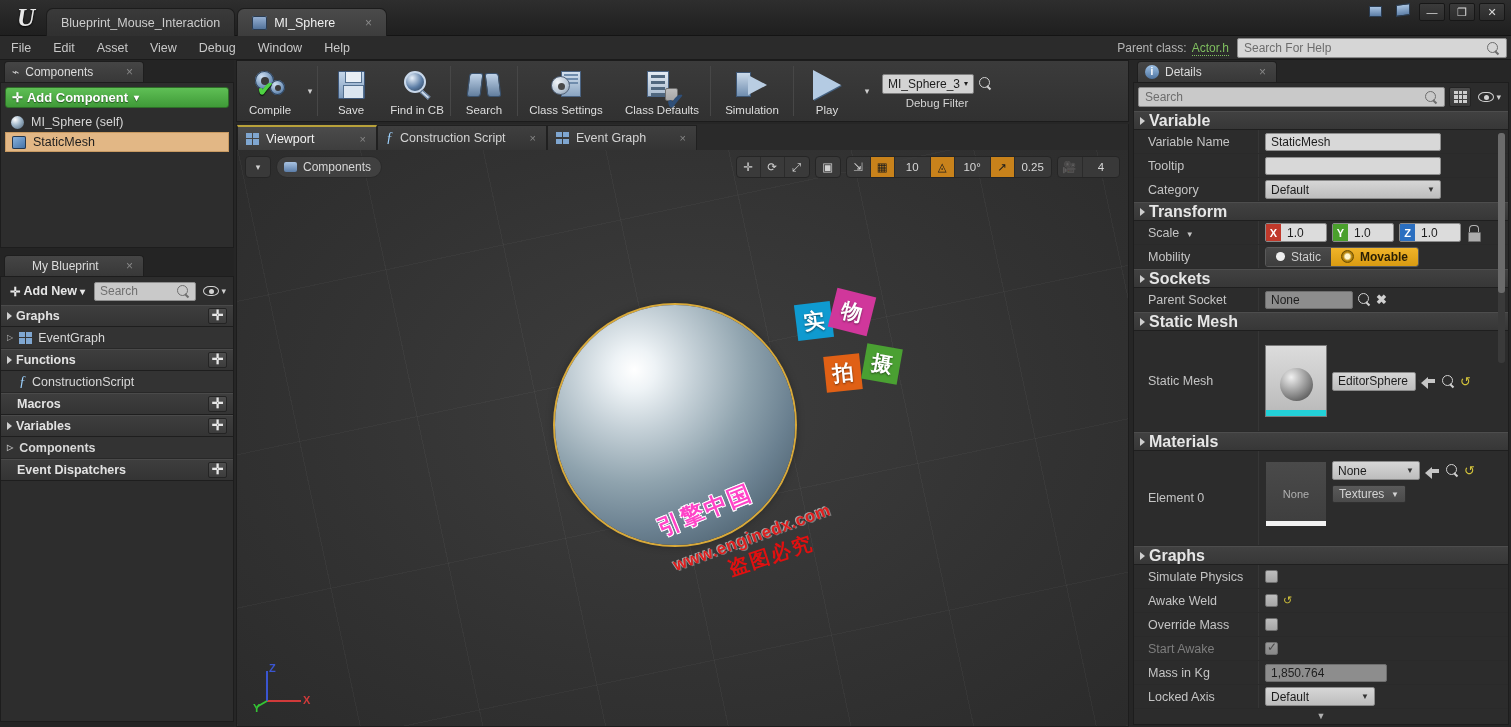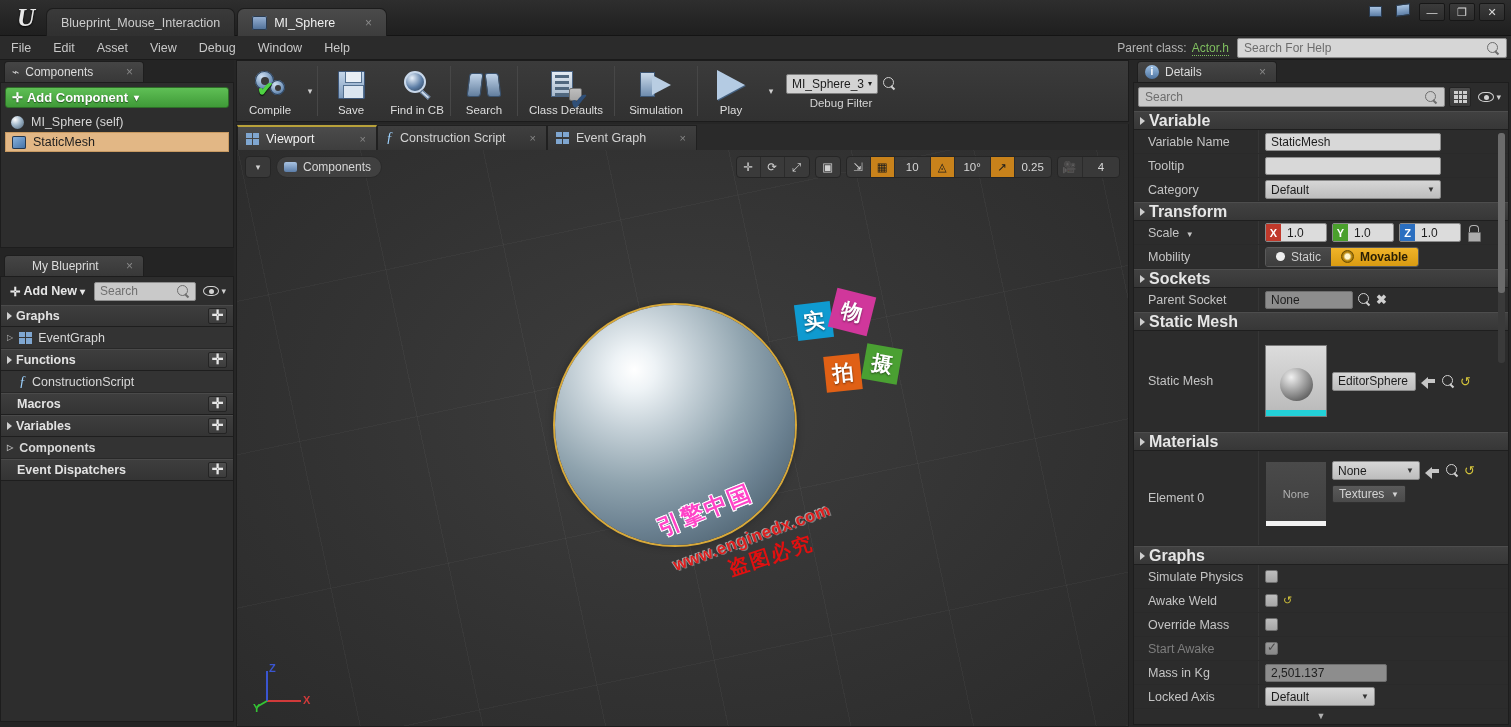--- a/index.html
+++ b/index.html
@@ -608,20 +608,29 @@
       <span class="glyph">
         <span class="ic-binoc">
             <i></i>
             <i></i>
           </span>
       </span>
       <span>Search</span>
     </div>
     <div class="tdiv"></div>
 
+    <div class="tbtn" style="width:96px">
+      <span class="glyph">
+        <span class="ic-cs">
+            <span class="page"></span>
+            <span class="gr"></span>
+          </span>
+      </span>
+      <span>Class Settings</span>
+    </div>
 
     <div class="tbtn" style="width:96px">
       <span class="glyph">
         <span class="ic-cd">
             <span class="page"></span>
             <span class="chk">✔</span>
           </span>
       </span>
       <span>Class Defaults</span>
     </div>
@@ -935,21 +944,21 @@
       </div>
       <div class="prow">
         <div class="plabel dim">Start Awake</div>
         <div class="pval">
           <span class="chk dim checked"></span>
         </div>
       </div>
       <div class="prow">
         <div class="plabel">Mass in Kg</div>
         <div class="pval">
-          <div class="greyfield" style="width:122px;">2,501.137</div>
+          <div class="greyfield" style="width:122px;">1,850.764</div>
         </div>
       </div>
       <div class="prow">
         <div class="plabel">Locked Axis</div>
         <div class="pval">
           <div class="combo" style="width:110px;">
             <span>Default</span>
             <span class="cv">▼</span>
           </div>
         </div>

